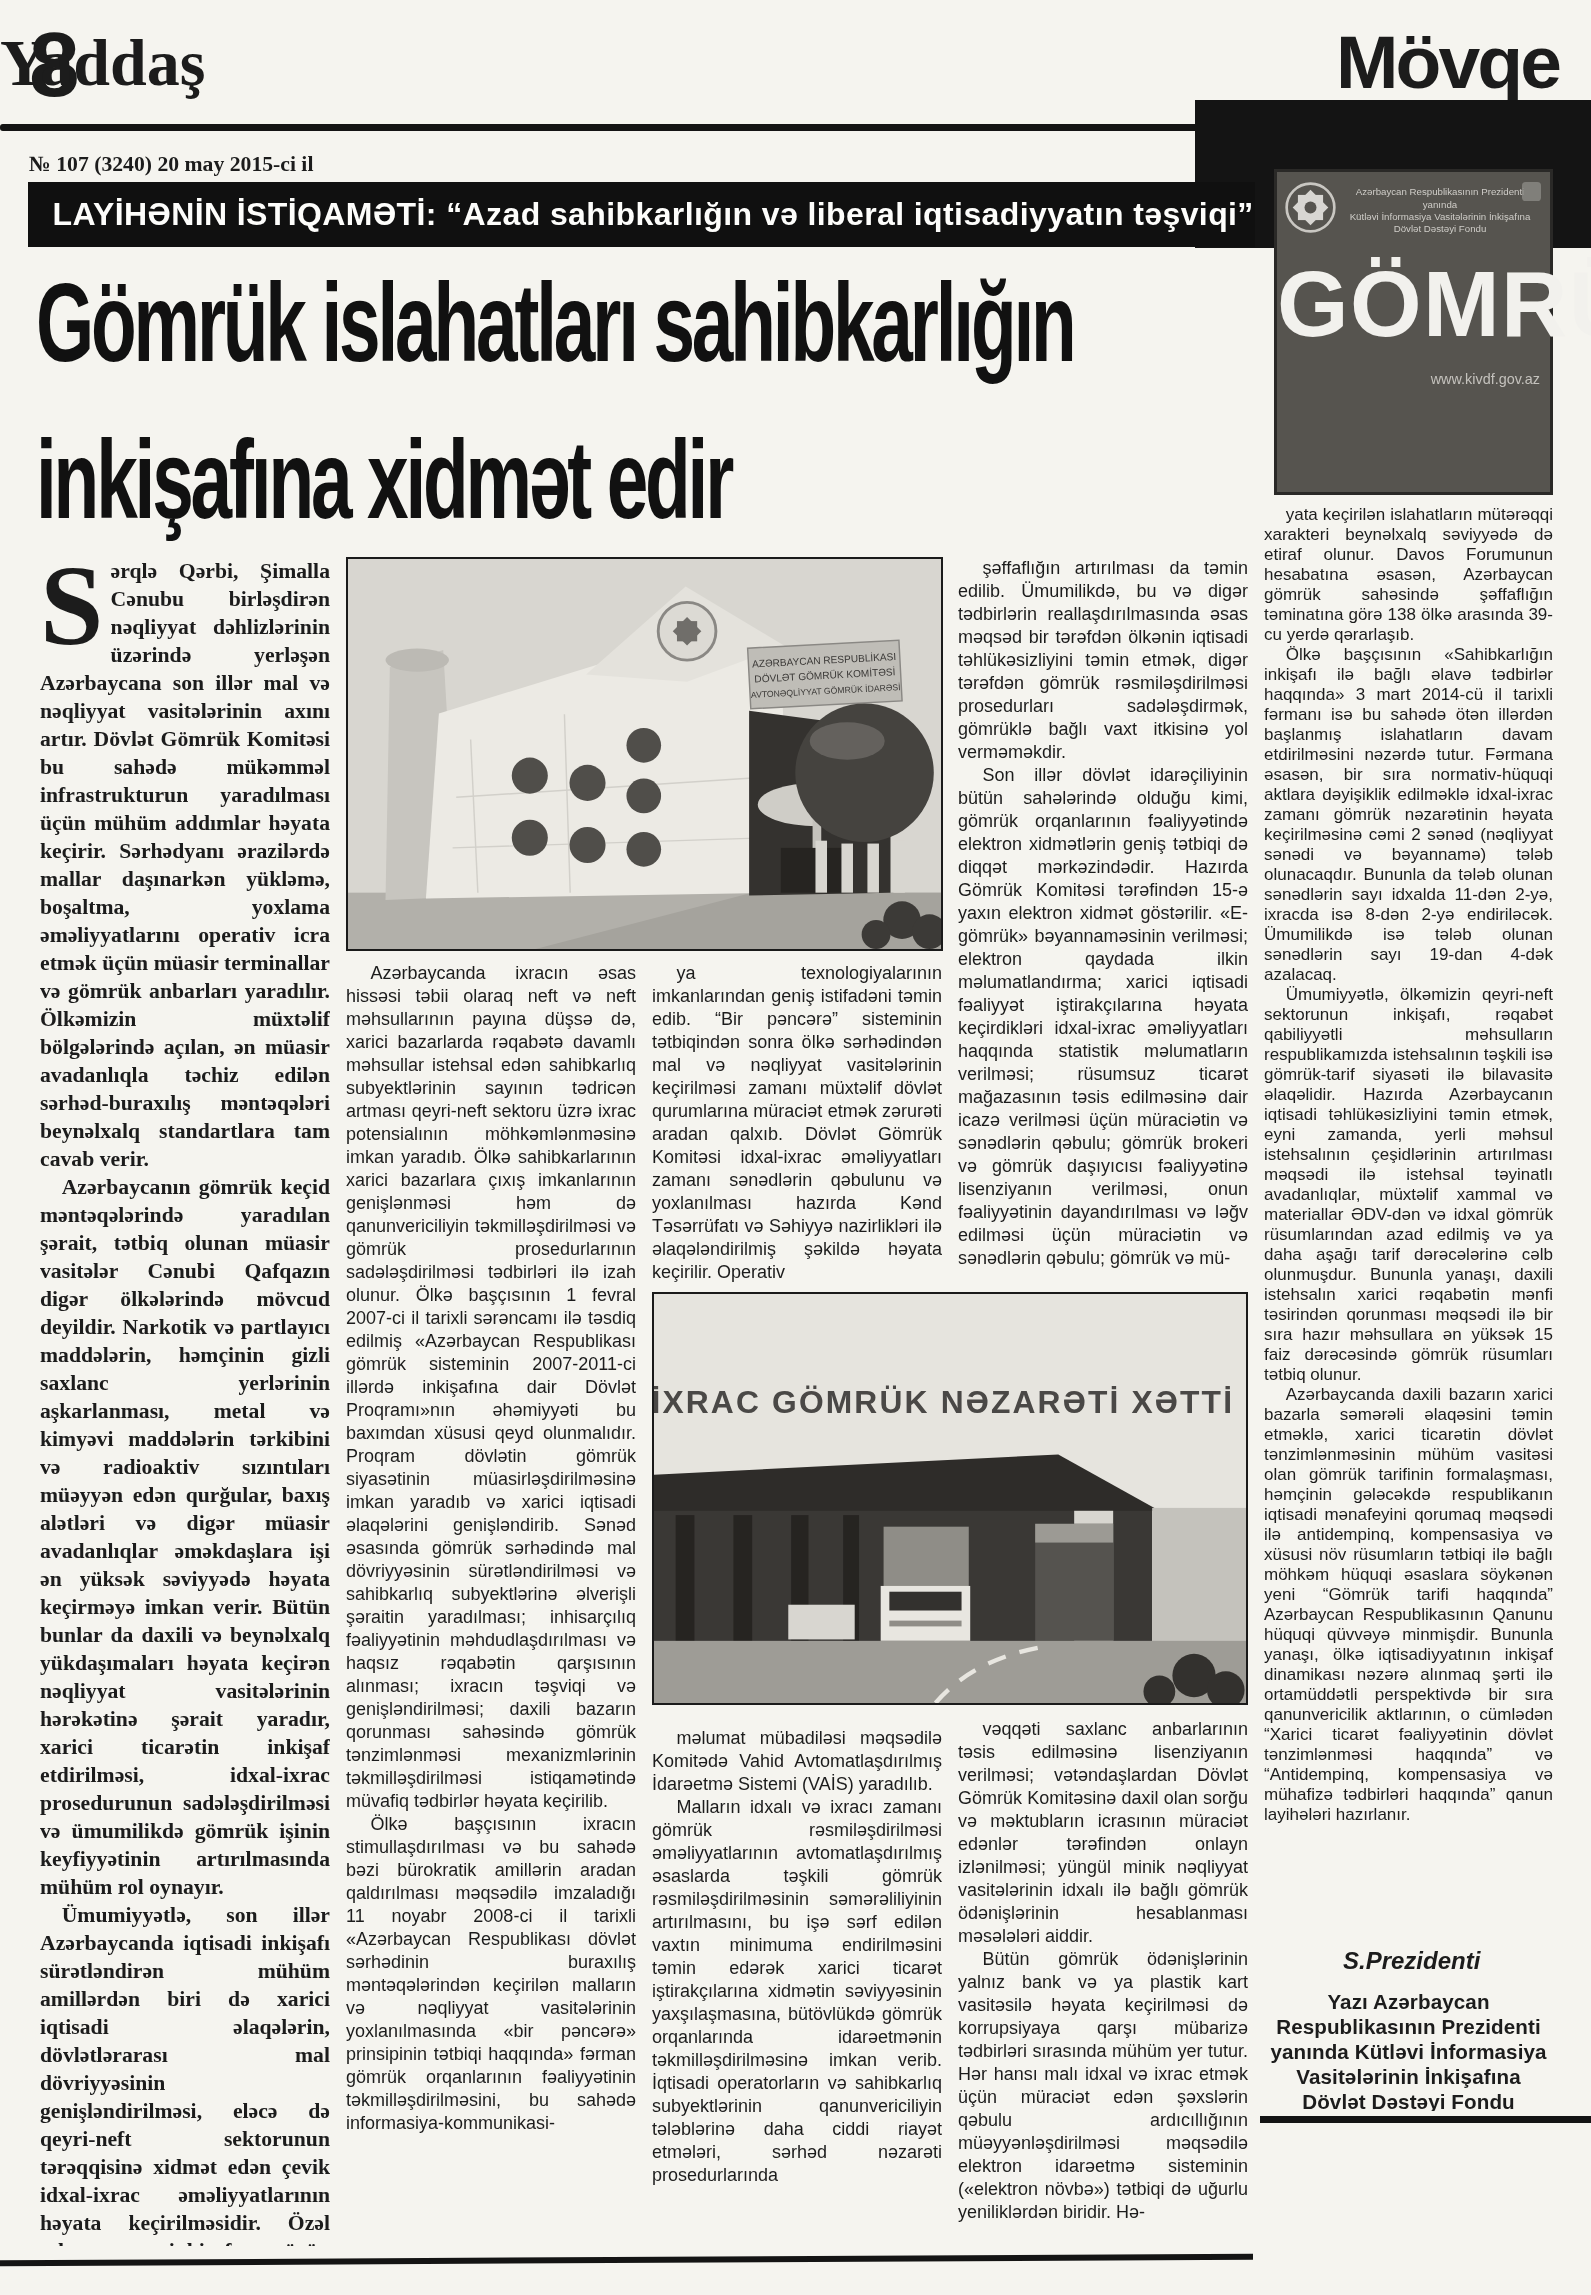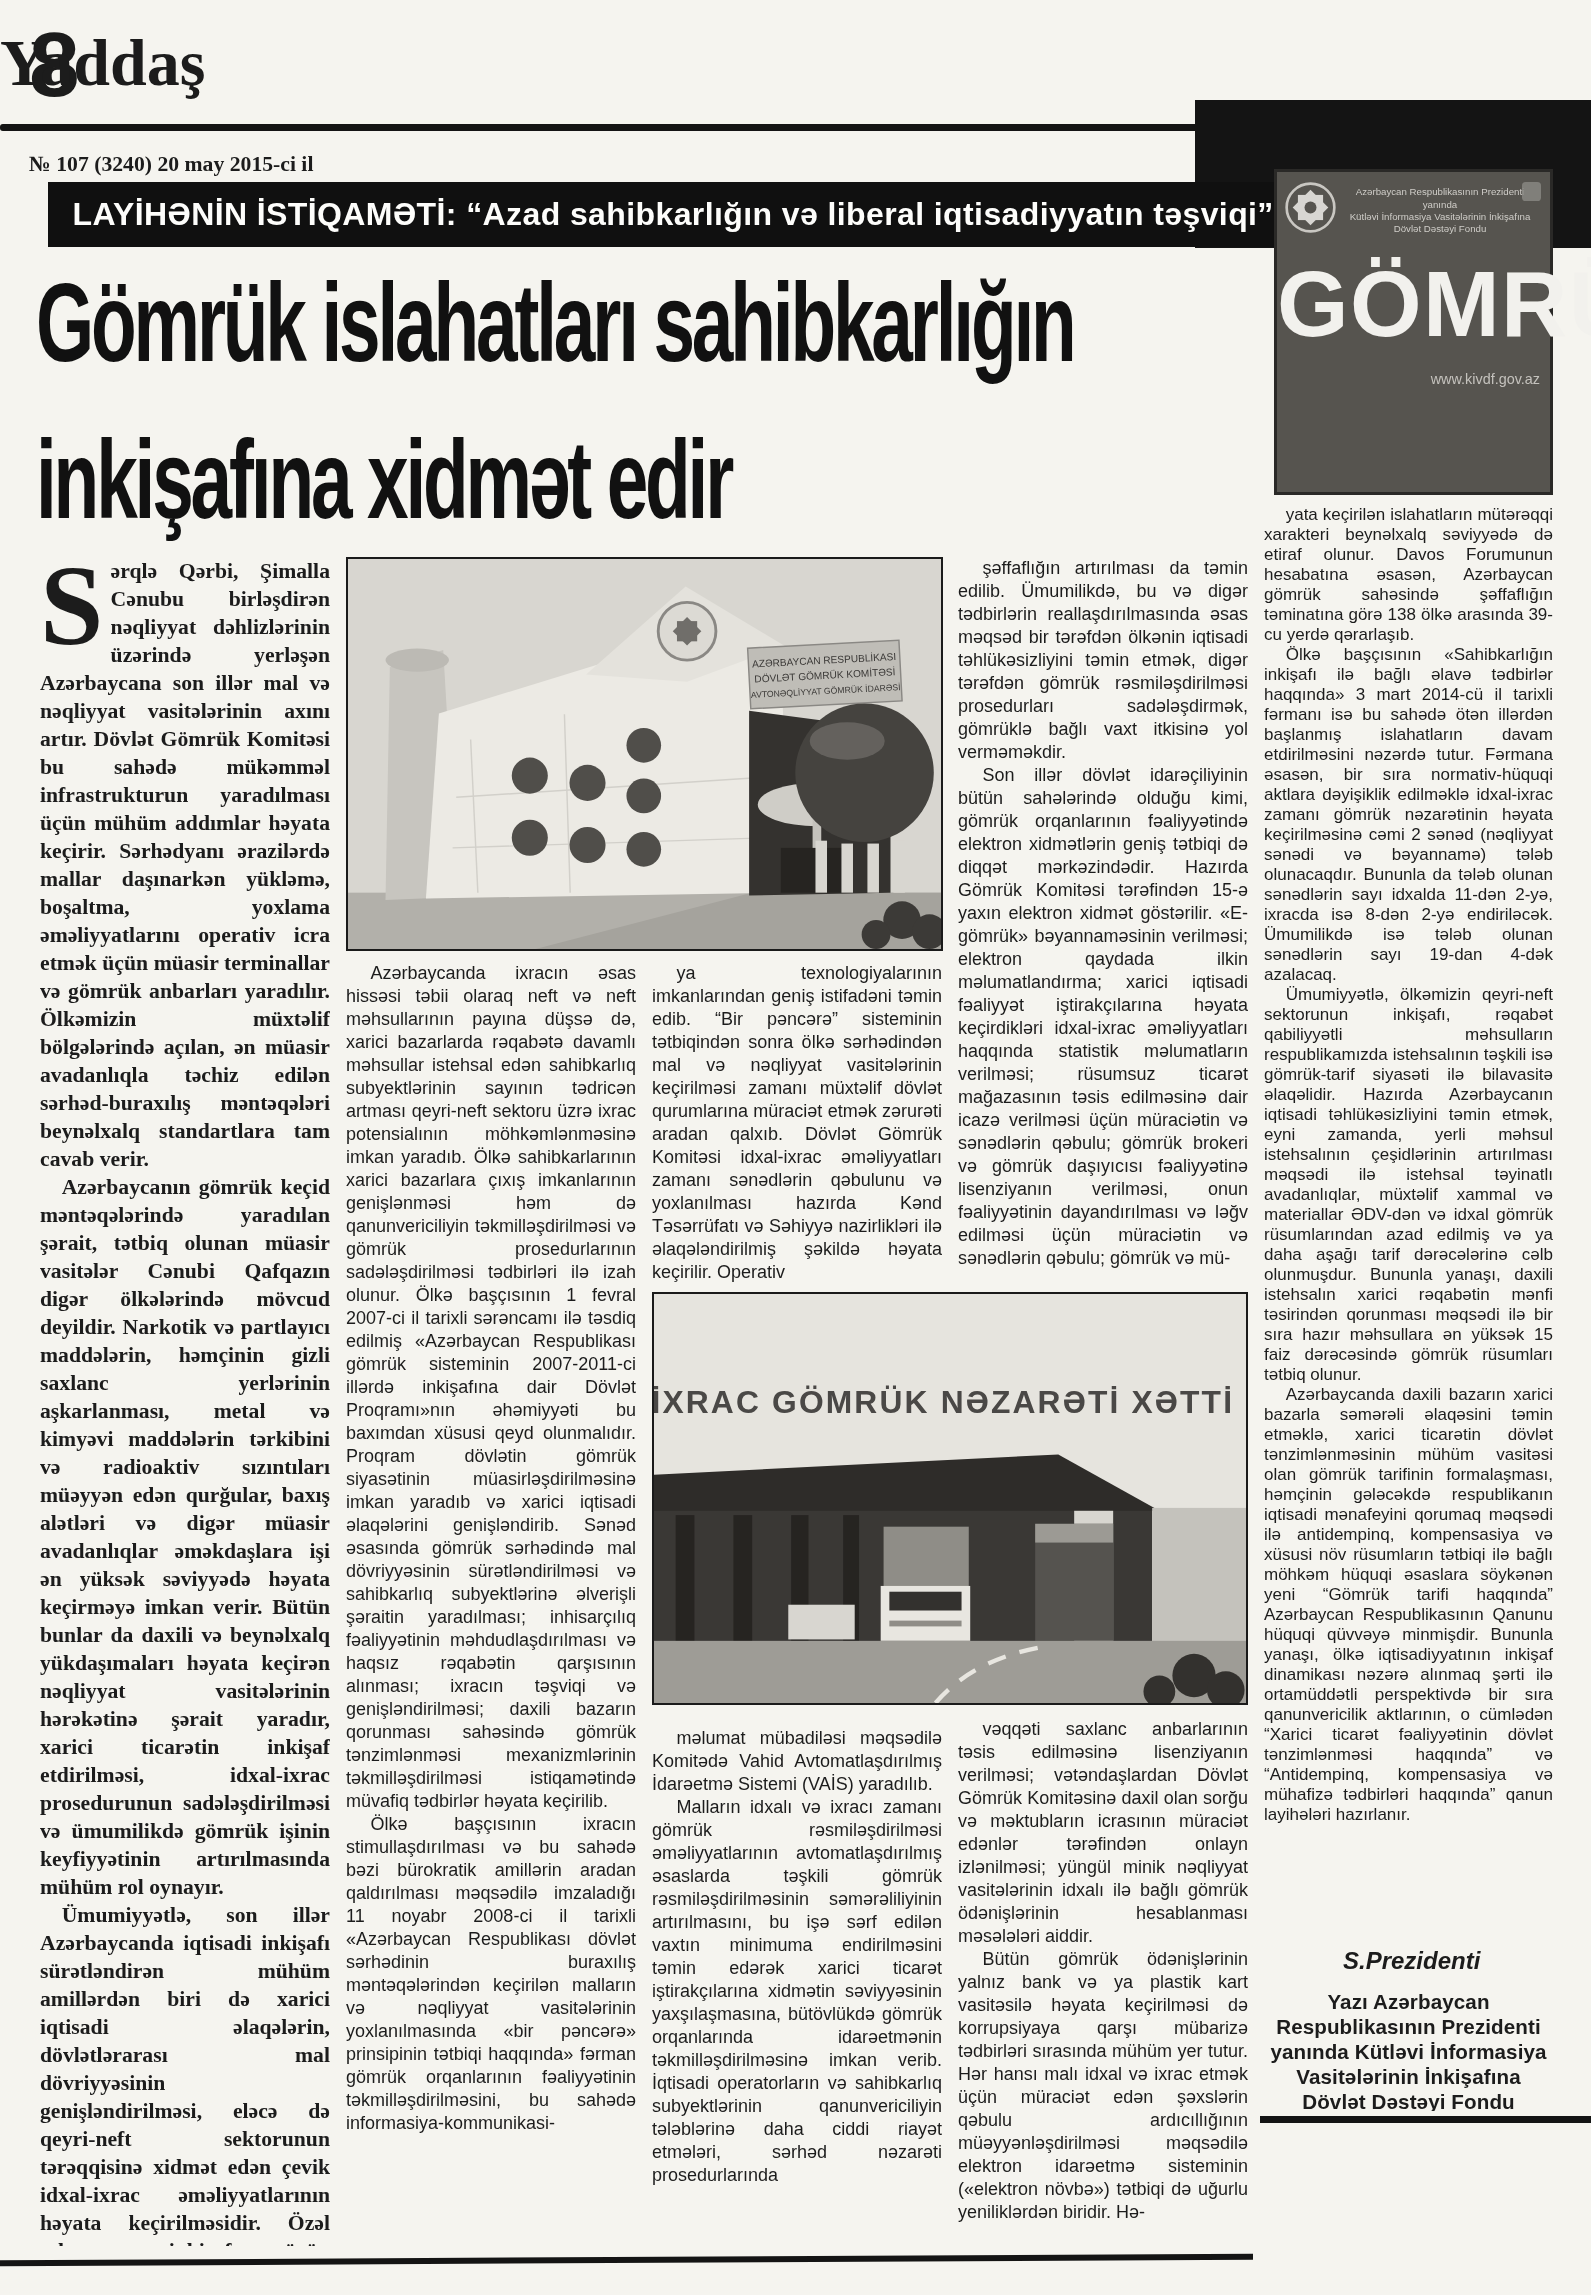--- a/index.html
+++ b/index.html
@@ -11,21 +11,21 @@
   .abs{position:absolute;}
   
   #pagenum{left:29px;top:13px;font-size:91px;font-weight:800;letter-spacing:-4.3px;font-family:"Liberation Sans",sans-serif;}
   #mh-center{left:0;top:24.5px;width:100%;text-align:left;font-family:"Liberation Serif",serif;font-size:66px;font-weight:600;}
   #mh-right{right:33px;top:19px;font-size:75px;font-weight:800;letter-spacing:-2.9px;}
   #rule-top{left:0;top:124px;width:1213px;height:7.2px;background:#141414;border-radius:2.9px;}
   #band-right{left:1195px;top:100px;width:397px;height:148px;background:#141414;}
   #issue{left:29px;top:152px;font-family:"Liberation Serif",serif;font-weight:bold;font-size:21.7px;}
   
   #banner{
-    left:48px;top:182px;width:1227px;height:65px;background:#101010;color:#fdfdfb;
+    left:28px;top:182px;width:1227px;height:65px;background:#101010;color:#fdfdfb;
     display:flex;align-items:center;padding-left:24.5px;box-sizing:border-box;
     font-size:32px;font-weight:bold;letter-spacing:0.4px;white-space:nowrap;
   }
   .hl{
     left:36px;font-weight:800;font-size:85px;letter-spacing:-3.6px;white-space:nowrap;
     transform:scale(0.88,1.30);transform-origin:0 0;color:#111;
   }
   #hl1{top:260px;}
   #hl2{top:417px;}
   
@@ -67,20 +67,21 @@
   #rule-bottom{left:0;top:2257px;width:1253px;height:5.8px;background:#141414;transform:rotate(-0.3deg);}
   #rule-col5{left:1260px;top:2116px;width:332px;height:6.5px;background:#141414;}
 </style>
 </head>
 <body>
 
 <div id="page">
 
   <div class="abs" id="pagenum">8</div>
   <div class="abs" id="mh-center">Yaddaş</div>
+  <div class="abs" id="mh-right">Mövqe</div>
   <div class="abs" id="rule-top"></div>
   <div class="abs" id="band-right"></div>
   <div class="abs" id="issue">№ 107 (3240) 20 may 2015-ci il</div>
 
   <div class="abs" id="banner">LAYİHƏNİN İSTİQAMƏTİ: “Azad sahibkarlığın və liberal iqtisadiyyatın təşviqi”</div>
   <div class="abs hl" id="hl1">Gömrük islahatları sahibkarlığın</div>
   <div class="abs hl" id="hl2">inkişafına xidmət edir</div>
 
   <div class="abs" id="kivdf">
     <div class="k-corner"></div>

